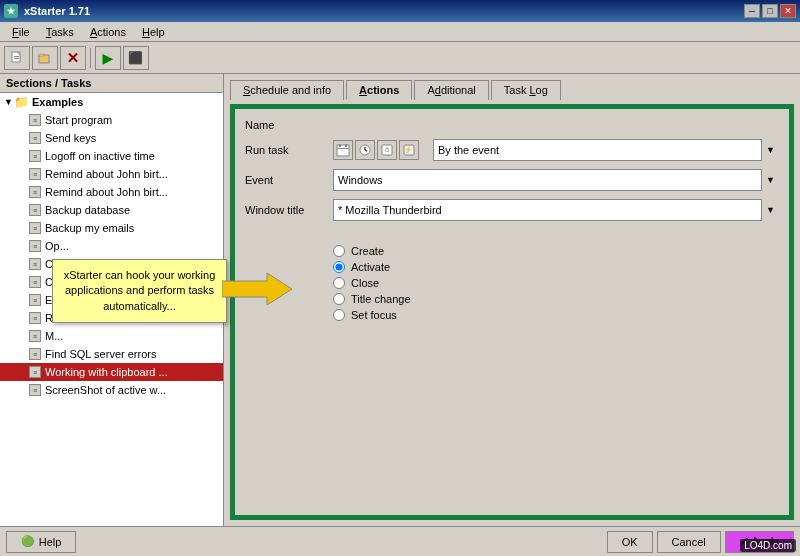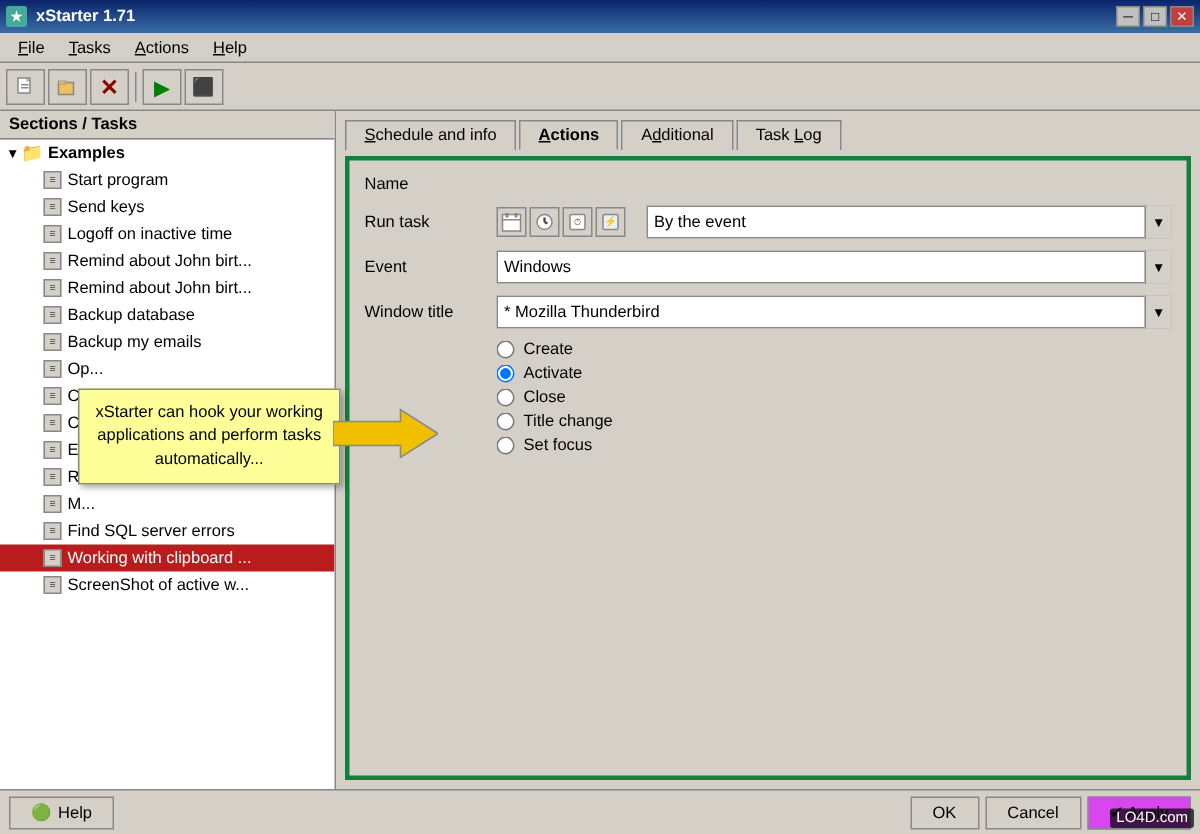--- a/index.html
+++ b/index.html
@@ -204,21 +204,21 @@
     .tab.active {
       background: #d4d0c8;
       border-bottom: 1px solid #d4d0c8;
       z-index: 1;
       font-weight: bold;
     }
     .tab-underline { text-decoration: underline; }
 
     
     .tab-content {
-      border: 3px solid #15803d;
+      border: 5px solid #15803d;
       background: #d4d0c8;
       padding: 10px;
       flex: 1;
     }
 
     
     .form-row {
       display: flex;
       align-items: center;
       margin-bottom: 8px;
@@ -290,21 +290,21 @@
       justify-content: center;
       font-size: 11px;
       cursor: pointer;
     }
 
     
     .radio-group {
       display: flex;
       flex-direction: column;
       gap: 4px;
-      margin-top: 8px;
+      margin-top: 24px;
       margin-left: 88px;
     }
     .radio-item {
       display: flex;
       align-items: center;
       gap: 6px;
       font-size: 11px;
       cursor: pointer;
     }
     .radio-input {

